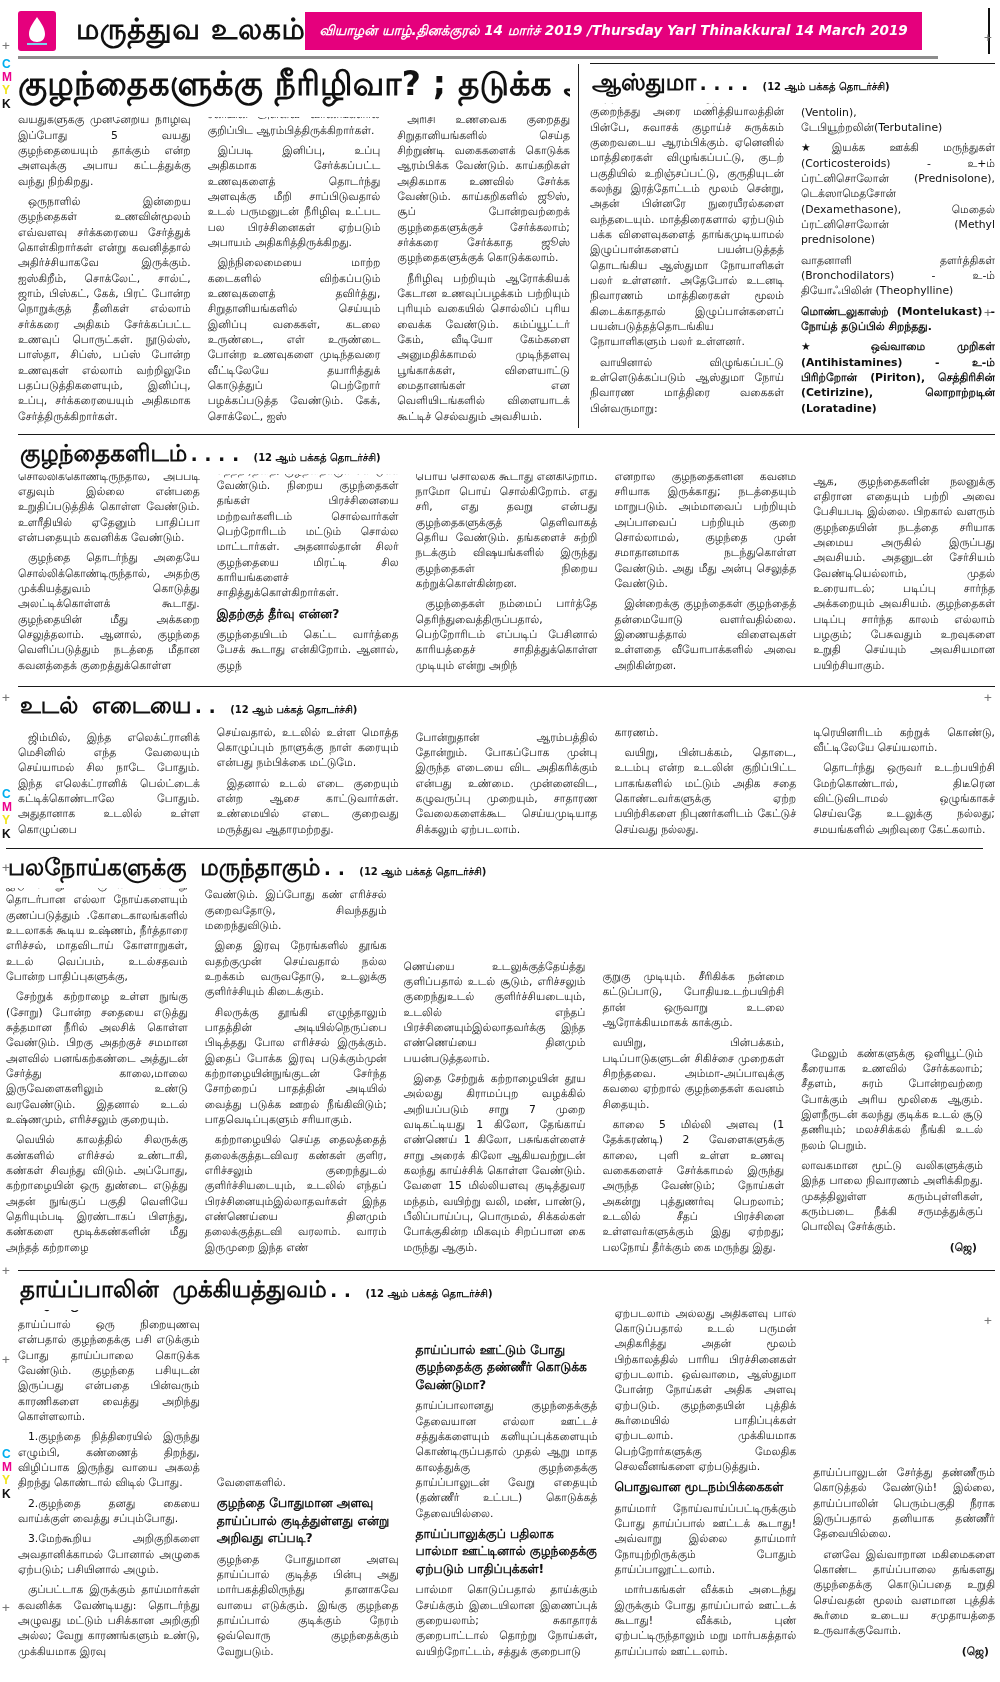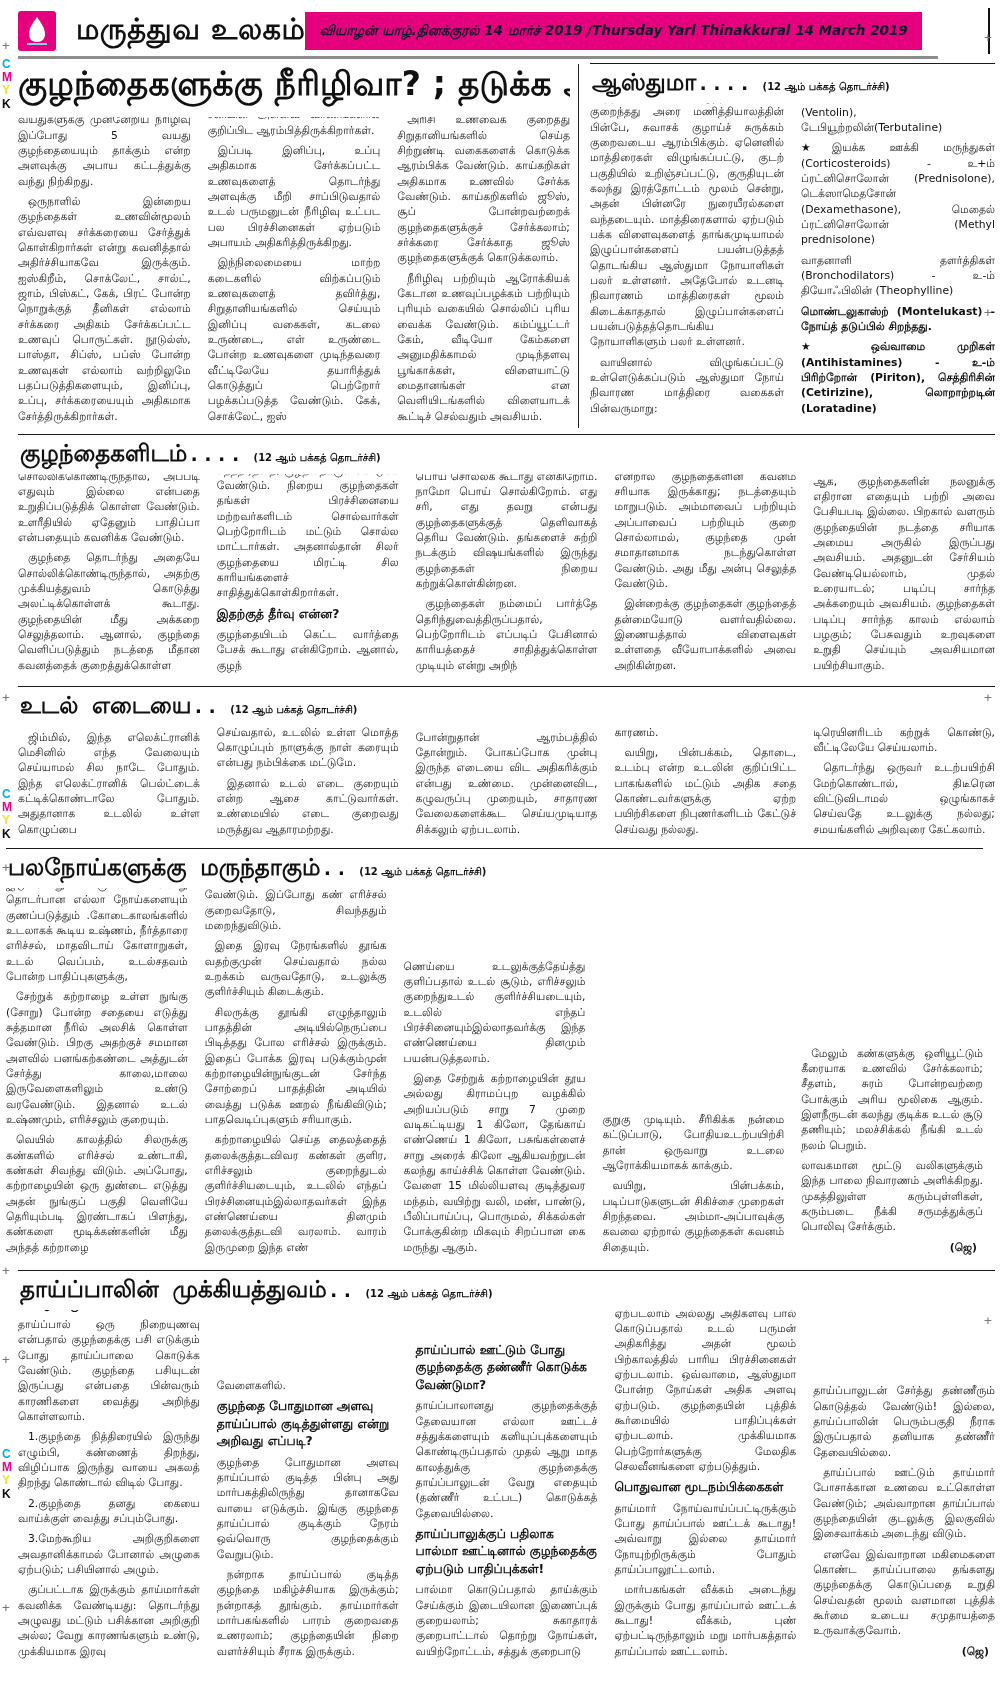--- a/index.html
+++ b/index.html
@@ -8,21 +8,21 @@
   
   .cmyk{position:absolute;left:2px;width:14px;display:flex;flex-direction:column;
         font-size:12px;font-weight:bold;line-height:1.1;font-family:"Liberation Sans",sans-serif;}
   .crop{position:absolute;color:#777;font-size:13px;font-family:"DejaVu Sans Mono",monospace;}
   
   .hdr{position:absolute;left:18px;top:8px;width:974px;height:46px;display:flex;align-items:center;}
   .logo{width:38px;height:40px;background:#e5007d;border-radius:3px;display:flex;
         align-items:center;justify-content:center;flex:0 0 auto;}
   .masthead{font-size:29px;font-weight:bold;letter-spacing:.5px;margin-left:20px;white-space:nowrap;}
   .spacer{flex:1;}
-  .banner{background:#e5007d;color:#0f172a;height:38px;display:flex;align-items:center;
+  .banner{background:#e5007d;color:#ffffff;height:38px;display:flex;align-items:center;
           padding:0 14px;font-size:13.5px;font-weight:bold;font-style:italic;white-space:nowrap;}
   .pagenum{margin-left:66px;border-left:2px solid #111;border-right:2px solid #111;
            padding:0 8px;font-family:"Liberation Serif",serif;font-size:44px;font-weight:bold;
            line-height:44px;height:46px;display:flex;align-items:center;}
   .hdr-rule{position:absolute;left:18px;top:56px;width:920px;height:3px;background:#8c8c8c;}
   
   .sec{position:absolute;overflow:hidden;}
   .ruled{border-top:1.6px solid #1a1a1a;}
   .headline{font-size:33px;font-weight:bold;letter-spacing:.2px;margin:2px 0 10px 0;white-space:nowrap;}
   .sec-head{padding:7px 0 4px 2px;}
@@ -174,20 +174,21 @@
           <p class="para">சிலருக்கு தூங்கி எழுந்தாலும் பாதத்தின் அடியில்நெருப்பை பிடித்தது போல எரிச்சல் இருக்கும். இதைப் போக்க இரவு படுக்கும்முன் கற்றாழையின்நுங்குடன் சேர்ந்த சோற்றைப் பாதத்தின் அடியில் வைத்து படுக்க ஊறல் நீங்கிவிடும்; பாதவெடிப்புகளும் சரியாகும்.</p>
           <p class="para">கற்றாழையில் செய்த தைலத்தைத் தலைக்குத்தடவிவர கண்கள் குளிர, எரிச்சலும் குறைந்துடல் குளிர்ச்சியடையும், உடலில் எந்தப் பிரச்சினையும்இல்லாதவர்கள் இந்த எண்ணெய்யை தினமும் தலைக்குத்தடவி வரலாம். வாரம் இருமுறை இந்த எண்</p>
         </div>
         <div class="col">
           <p class="para noindent">ணெய்யை உடலுக்குத்தேய்த்து குளிப்பதால் உடல் சூடும், எரிச்சலும் குறைந்துஉடல் குளிர்ச்சியடையும், உடலில் எந்தப் பிரச்சினையும்இல்லாதவர்க்கு இந்த எண்ணெய்யை தினமும் பயன்படுத்தலாம்.</p>
           <p class="para">இதை சேற்றுக் கற்றாழையின் தூய அல்லது கிராமப்புற வழக்கில் அறியப்படும் சாறு 7 முறை வடிகட்டியது 1 கிலோ, தேங்காய் எண்ணெய் 1 கிலோ, பசுங்கள்ளைச் சாறு அரைக் கிலோ ஆகியவற்றுடன் கலந்து காய்ச்சிக் கொள்ள வேண்டும். வேளை 15 மில்லியளவு குடித்துவர மந்தம், வயிற்று வலி, மண், பாண்டு, பீலிப்பாய்ப்பு, பொருமல், சிக்கல்கள் போக்குகின்ற மிகவும் சிறப்பான கை மருந்து ஆகும்.</p>
         </div>
         <div class="col">
           <p class="para noindent">குறுகு முடியும். சீரிகிக்க நன்மை கட்டுப்பாடு, போதியஉடற்பயிற்சி தான் ஒருவாறு உடலை ஆரோக்கியமாகக் காக்கும்.</p>
           <p class="para">வயிறு, பின்பக்கம், படிப்பாடுகளுடன் சிகிச்சை முறைகள் சிறந்தவை. அம்மா-அப்பாவுக்கு கவலை ஏற்றால் குழந்தைகள் கவனம் சிதையும்.</p>
+          <p class="para">காலை 5 மில்லி அளவு (1 தேக்கரண்டி) 2 வேளைகளுக்கு காலை, புளி உள்ள உணவு வகைகளைச் சேர்க்காமல் இருந்து அருந்த வேண்டும்; நோய்கள் அகன்று புத்துணர்வு பெறலாம்; உடலில் சீதப் பிரச்சினை உள்ளவர்களுக்கும் இது ஏற்றது; பலநோய் தீர்க்கும் கை மருந்து இது.</p>
         </div>
         <div class="col">
           <p class="para">மேலும் கண்களுக்கு ஒளியூட்டும் கீரையாக உணவில் சேர்க்கலாம்; சீதளம், சுரம் போன்றவற்றை போக்கும் அரிய மூலிகை ஆகும். இளநீருடன் கலந்து குடிக்க உடல் சூடு தணியும்; மலச்சிக்கல் நீங்கி உடல் நலம் பெறும்.</p>
           <p class="para noindent">லாவகமான மூட்டு வலிகளுக்கும் இந்த பாலை நிவாரணம் அளிக்கிறது. முகத்திலுள்ள கரும்புள்ளிகள், கரும்படை நீக்கி சருமத்துக்குப் பொலிவு சேர்க்கும்.</p>
           <div class="signoff">(ஜெ)</div>
         </div>
       </div>
   </section>
 
   <section class="sec ruled" style="left:18px;top:1270px;width:977px;height:400px;">
@@ -201,37 +202,35 @@
           <p class="para noindent">தாய்ப்பால் ஒரு நிறையுணவு என்பதால் குழந்தைக்கு பசி எடுக்கும் போது தாய்ப்பாலை கொடுக்க வேண்டும். குழந்தை பசியுடன் இருப்பது என்பதை பின்வரும் காரணிகளை வைத்து அறிந்து கொள்ளலாம்.</p>
           <p class="para">1.குழந்தை நித்திரையில் இருந்து எழும்பி, கண்ணைத் திறந்து, விழிப்பாக இருந்து வாயை அகலத் திறந்து கொண்டால் விடில் போது.</p>
           <p class="para">2.குழந்தை தனது கையை வாய்க்குள் வைத்து சப்பும்போது.</p>
           <p class="para">3.மேற்கூறிய அறிகுறிகளை அவதானிக்காமல் போனால் அழுகை ஏற்படும்; பசியினால் அழும்.</p>
           <p class="para">குப்பட்டாக இருக்கும் தாய்மார்கள் கவனிக்க வேண்டியது: தொடர்ந்து அழுவது மட்டும் பசிக்கான அறிகுறி அல்ல; வேறு காரணங்களும் உண்டு, முக்கியமாக இரவு</p>
         </div>
         <div class="col">
           <p class="para noindent">வேளைகளில்.</p>
           <div class="subhead">குழந்தை போதுமான அளவு தாய்ப்பால் குடித்துள்ளது என்று அறிவது எப்படி?</div>
           <p class="para noindent">குழந்தை போதுமான அளவு தாய்ப்பால் குடித்த பின்பு அது மார்பகத்திலிருந்து தானாகவே வாயை எடுக்கும். இங்கு குழந்தை தாய்ப்பால் குடிக்கும் நேரம் ஒவ்வொரு குழந்தைக்கும் வேறுபடும்.</p>
-          <p class="para">நன்றாக தாய்ப்பால் குடித்த குழந்தை மகிழ்ச்சியாக இருக்கும்; நன்றாகத் தூங்கும். தாய்மார்கள் மார்பகங்களில் பாரம் குறைவதை உணரலாம்; குழந்தையின் நிறை வளர்ச்சியும் சீராக இருக்கும்.</p>
         </div>
         <div class="col">
           <div class="subhead">தாய்ப்பால் ஊட்டும் போது குழந்தைக்கு தண்ணீர் கொடுக்க வேண்டுமா?</div>
           <p class="para noindent">தாய்ப்பாலானது குழந்தைக்குத் தேவையான எல்லா ஊட்டச் சத்துக்களையும் கனியுப்புக்களையும் கொண்டிருப்பதால் முதல் ஆறு மாத காலத்துக்கு குழந்தைக்கு தாய்ப்பாலுடன் வேறு எதையும் (தண்ணீர் உட்பட) கொடுக்கத் தேவையில்லை.</p>
           <div class="subhead">தாய்ப்பாலுக்குப் பதிலாக பால்மா ஊட்டினால் குழந்தைக்கு ஏற்படும் பாதிப்புக்கள்!</div>
           <p class="para noindent">பால்மா கொடுப்பதால் தாய்க்கும் சேய்க்கும் இடையிலான இணைப்புக் குறையலாம்; சுகாதாரக் குறைபாட்டால் தொற்று நோய்கள், வயிற்றோட்டம், சத்துக் குறைபாடு</p>
         </div>
         <div class="col">
           <p class="para noindent">ஏற்படலாம் அல்லது அதிகளவு பால் கொடுப்பதால் உடல் பருமன் அதிகரித்து அதன் மூலம் பிற்காலத்தில் பாரிய பிரச்சினைகள் ஏற்படலாம். ஒவ்வாமை, ஆஸ்துமா போன்ற நோய்கள் அதிக அளவு ஏற்படும். குழந்தையின் புத்திக் கூர்மையில் பாதிப்புக்கள் ஏற்படலாம். முக்கியமாக பெற்றோர்களுக்கு மேலதிக செலவீனங்களை ஏற்படுத்தும்.</p>
           <div class="subhead">பொதுவான மூடநம்பிக்கைகள்</div>
           <p class="para noindent">தாய்மார் நோய்வாய்ப்பட்டிருக்கும் போது தாய்ப்பால் ஊட்டக் கூடாது! அவ்வாறு இல்லை தாய்மார் நோயுற்றிருக்கும் போதும் தாய்ப்பாலூட்டலாம்.</p>
           <p class="para">மார்பகங்கள் வீக்கம் அடைந்து இருக்கும் போது தாய்ப்பால் ஊட்டக் கூடாது! வீக்கம், புண் ஏற்பட்டிருந்தாலும் மறு மார்பகத்தால் தாய்ப்பால் ஊட்டலாம்.</p>
         </div>
         <div class="col">
           <p class="para noindent">தாய்ப்பாலுடன் சேர்த்து தண்ணீரும் கொடுத்தல் வேண்டும்! இல்லை, தாய்ப்பாலின் பெரும்பகுதி நீராக இருப்பதால் தனியாக தண்ணீர் தேவையில்லை.</p>
-          <p class="para">தாய்ப்பால் ஊட்டும் தாய்மார் போசாக்கான உணவை உட்கொள்ள வேண்டும்; அவ்வாறான தாய்ப்பால் குழந்தையின் குடலுக்கு இலகுவில் இசைவாக்கம் அடைந்து விடும்.</p>
           <p class="para">எனவே இவ்வாறான மகிமைகளை கொண்ட தாய்ப்பாலை தங்களது குழந்தைக்கு கொடுப்பதை உறுதி செய்வதன் மூலம் வளமான புத்திக் கூர்மை உடைய சமுதாயத்தை உருவாக்குவோம்.</p>
           <div class="signoff">(ஜெ)</div>
         </div>
       </div>
   </section>
 
 <div class="cmyk" style="top: 58px;">
       <span style="color: rgb(0, 174, 239);">C</span>
       <span style="color: rgb(236, 0, 140);">M</span>
       <span style="color: rgb(242, 229, 27);">Y</span>

